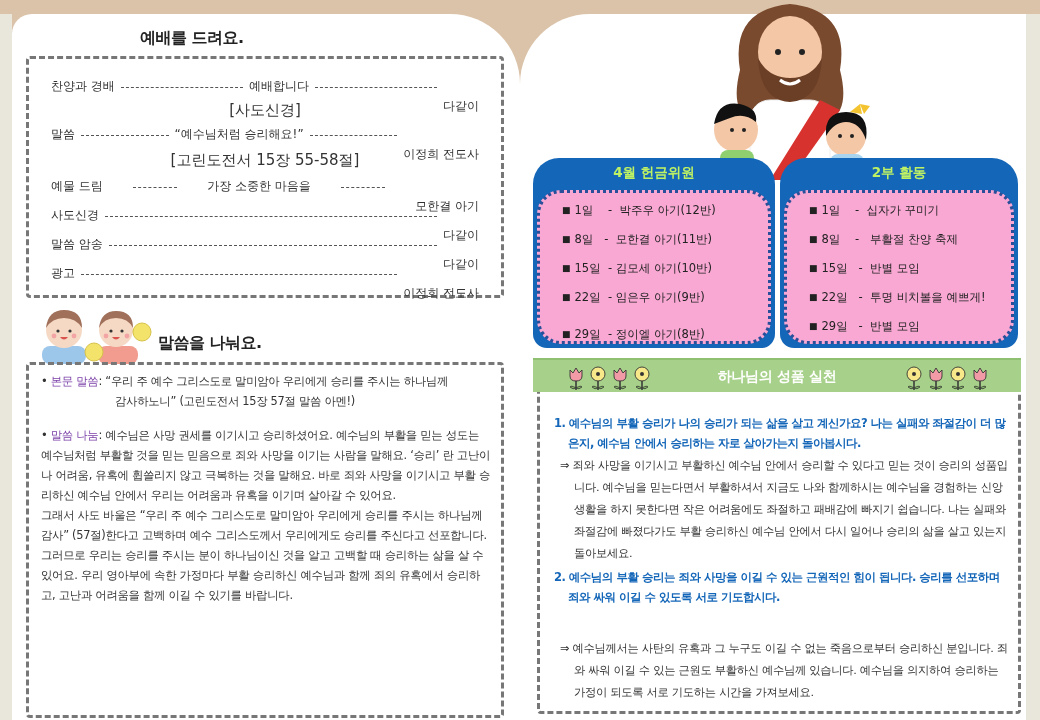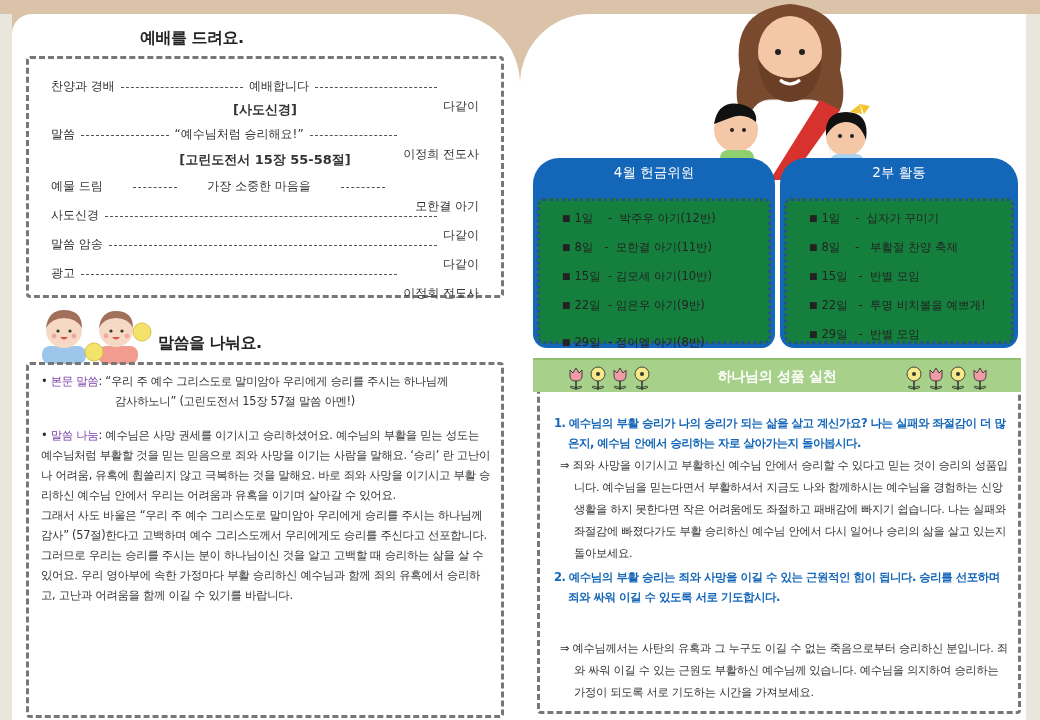--- a/index.html
+++ b/index.html
@@ -29,40 +29,40 @@
   
   .worship-box { left: 26px; top: 56px; width: 478px; height: 242px; }
   .w-row {
     position: absolute; left: 22px; right: 22px; height: 18px;
     display: flex; align-items: center; font-size: 12px; color: #333; white-space: nowrap;
   }
   .w-row .label { flex: 0 0 auto; }
   .w-row .dots { flex: 1 1 auto; border-bottom: 1px dashed #555; margin: 0 6px; height: 0; position: relative; top: 1px; }
   .w-row .mid { flex: 0 0 auto; }
   .w-row .who { flex: 0 0 auto; text-align: center; margin-top: 40px; }
-  .w-sub { position: absolute; left: 0; right: 0; text-align: center; font-size: 13px; color: #333; font-weight: bold; }
+  .w-sub { position: absolute; left: 0; right: 0; text-align: center; font-size: 15px; color: #333; }
 
   
   .kids-illus { position: absolute; left: 36px; top: 306px; width: 118px; height: 58px; }
   .share-box { left: 26px; top: 362px; width: 478px; height: 356px; }
   .share-text { position: absolute; left: 12px; right: 10px; font-size: 11.4px; line-height: 20px; color: #333; letter-spacing: -0.3px; }
   .purple { color: #7a3fa8; }
 
   
   .jesus-illus { position: absolute; left: 700px; top: 0px; width: 180px; height: 180px; }
   .blue-card {
     position: absolute; border-radius: 26px 26px 14px 14px; background: #1466b8;
   }
   .blue-card .card-title {
     position: absolute; left: 0; right: 0; top: 6px; text-align: center;
-    color: #ffffff; font-weight: normal; font-size: 13.5px;
+    color: #bef264; font-weight: bold; font-size: 13.5px;
   }
   .blue-card .card-inner {
     position: absolute; left: 4px; right: 4px; top: 32px; bottom: 4px;
-    background: #15803d; border: 3px dotted #2a4f9a; border-radius: 7px; margin-top: 8px;
+    background: #f9a8d4; border: 3px dotted #2a4f9a; border-radius: 24px;
   }
   .card-item { position: absolute; left: 22px; font-size: 11.5px; color: #222; white-space: nowrap; }
   .card-item .bullet { font-size: 9px; margin-right: 4px; position: relative; top: -1px; }
 
   .offering-card { left: 533px; top: 158px; width: 242px; height: 190px; }
   .activity-card { left: 780px; top: 158px; width: 238px; height: 190px; }
 
   .fruit-box { left: 537px; top: 376px; width: 484px; height: 338px; }
   .green-band {
     position: absolute; left: 533px; top: 358px; width: 488px; height: 34px;

